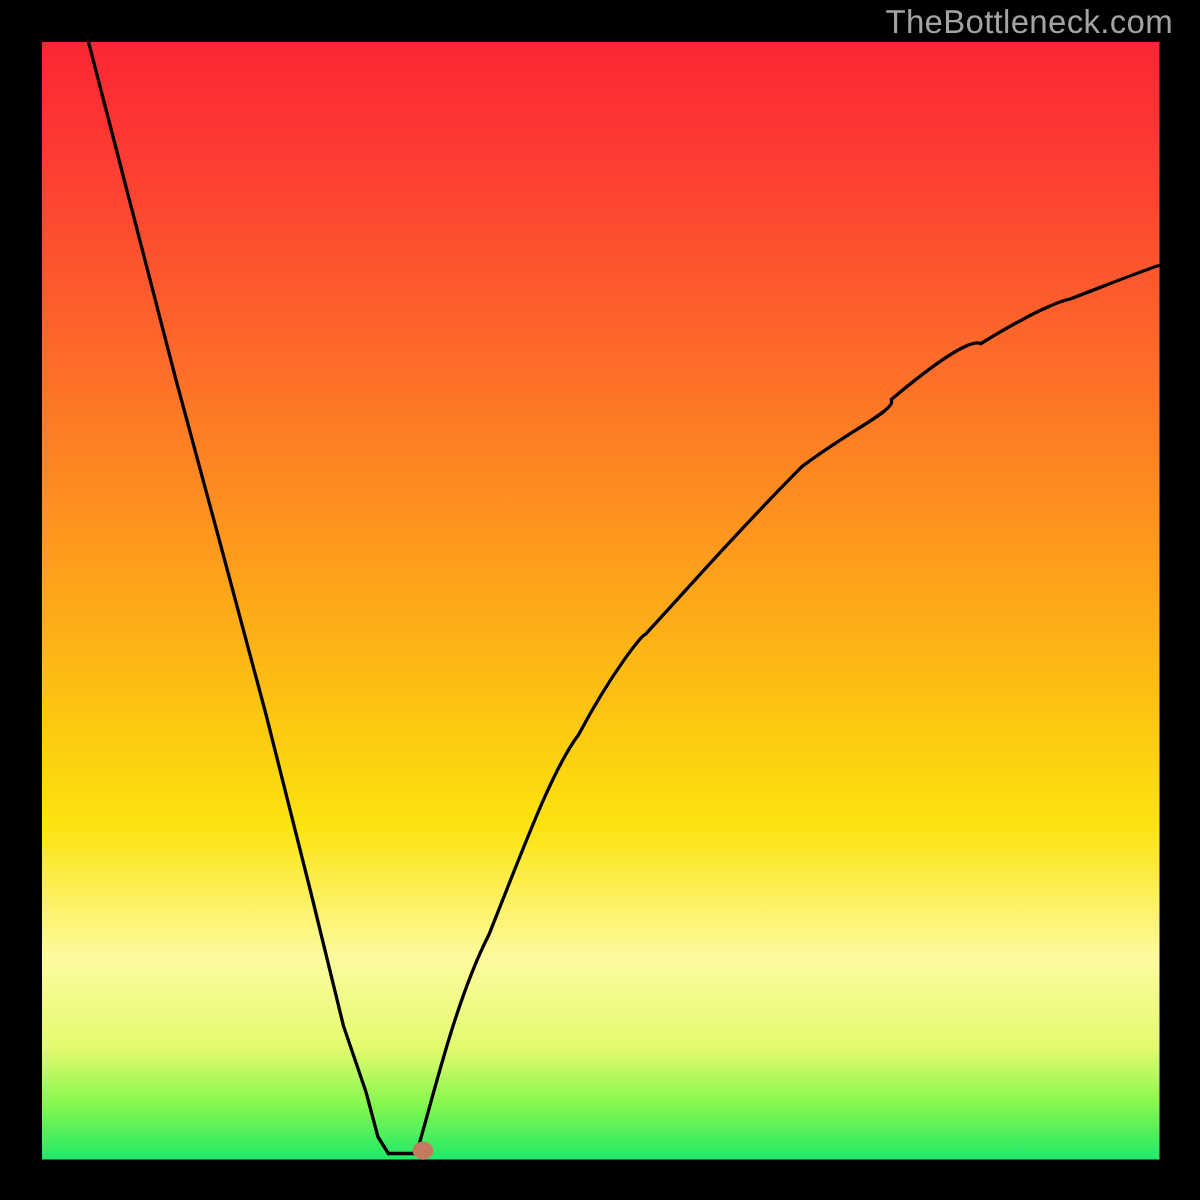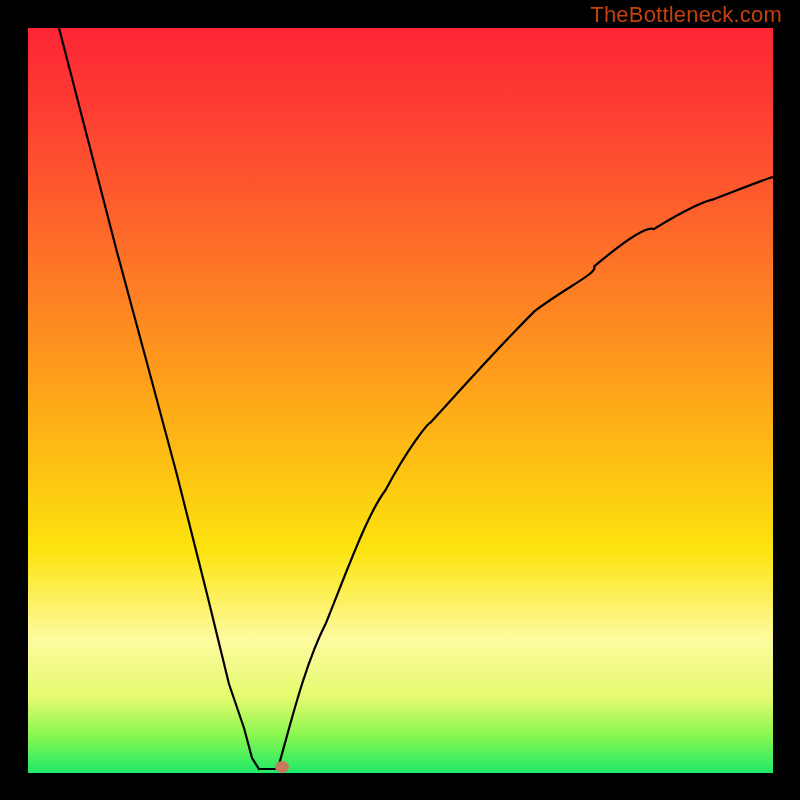--- a/index.html
+++ b/index.html
@@ -14,21 +14,21 @@
   .frame {
     position: relative;
     width: 800px;
     height: 800px;
     background: #000000;
   }
   .watermark {
     position: absolute;
     top: 2px;
     right: 18px;
-    color: #c2410c;
+    color: #a3a3a3;
     font-size: 22px;
     letter-spacing: 0.2px;
     font-weight: 400;
   }
   .plot-area {
     position: absolute;
     left: 28px;
     top: 28px;
     width: 745px;
     height: 745px;

